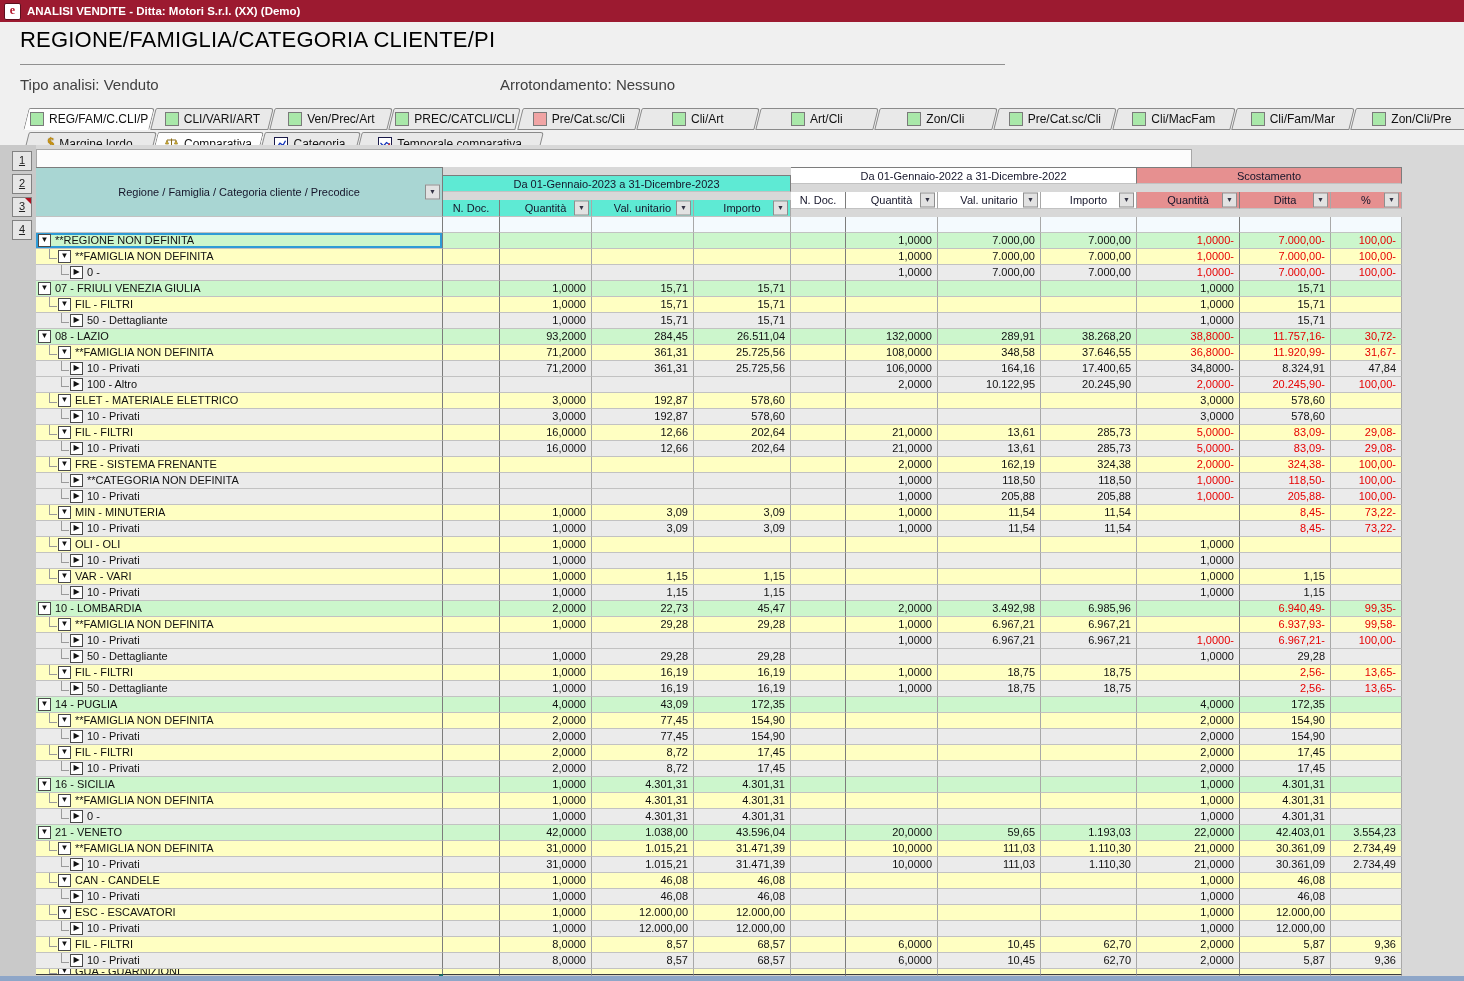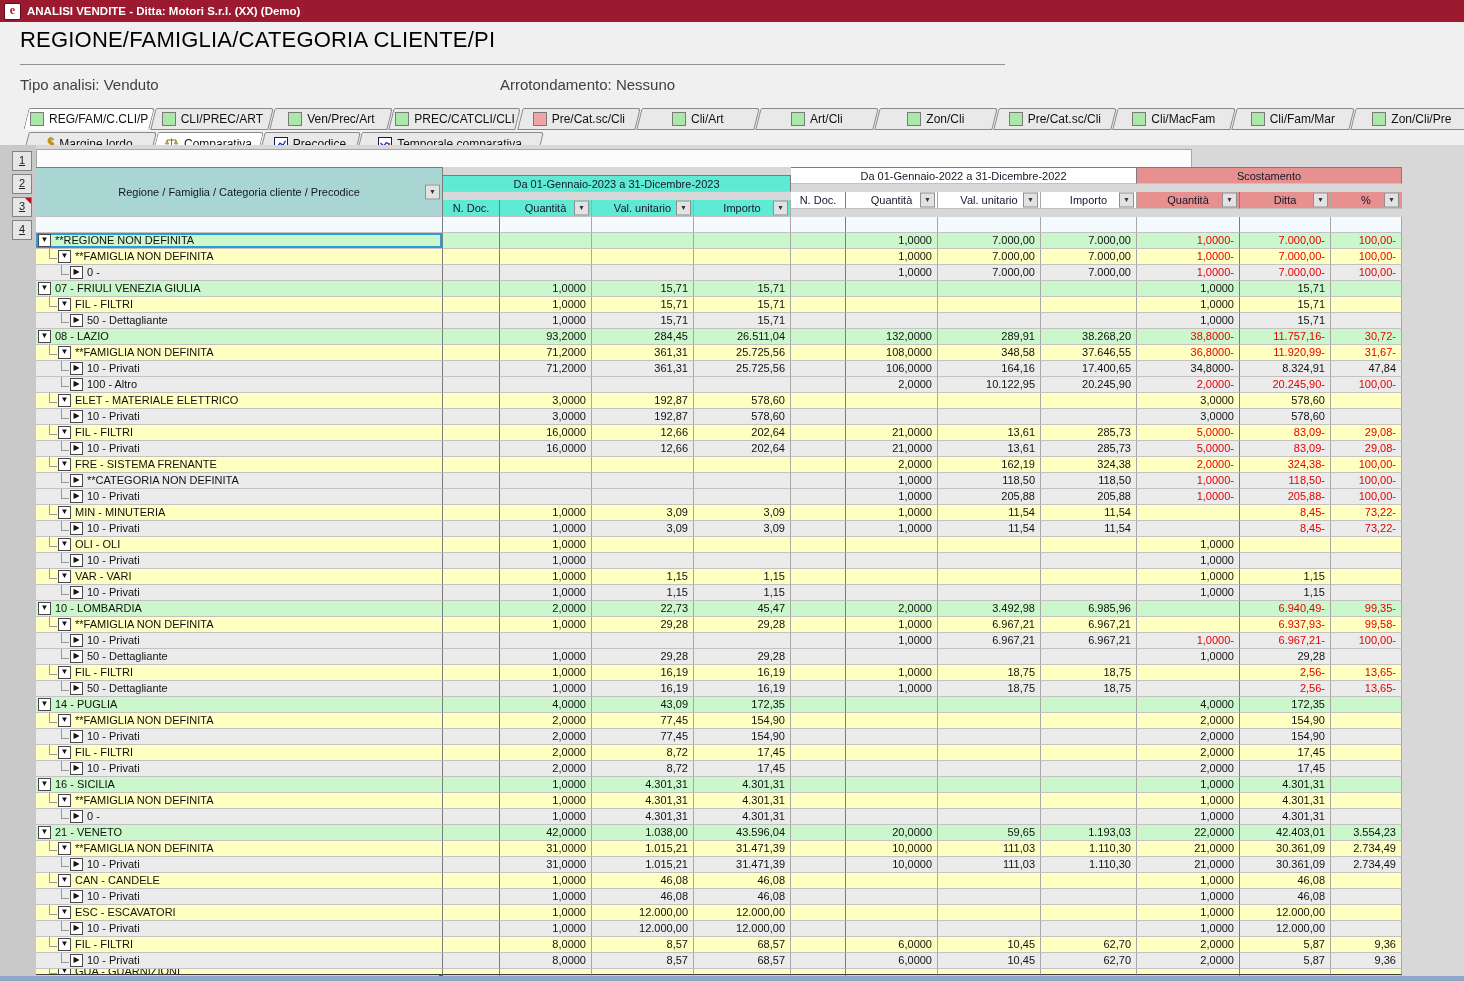--- a/index.html
+++ b/index.html
@@ -90,21 +90,21 @@
         <span class="skin"></span>
         <span class="inner">
           <span class="sq green"></span>
           <span>REG/FAM/C.CLI/P</span>
         </span>
       </div>
       <div class="tab tab1">
         <span class="skin"></span>
         <span class="inner">
           <span class="sq green"></span>
-          <span>CLI/PREC/ART</span>
+          <span>CLI/VARI/ART</span>
         </span>
       </div>
       <div class="tab tab1">
         <span class="skin"></span>
         <span class="inner">
           <span class="sq green"></span>
           <span>Ven/Prec/Art</span>
         </span>
       </div>
       <div class="tab tab1">
@@ -192,21 +192,21 @@
           <span>Comparativa</span>
         </span>
       </div>
       <div class="tab tab2" style="flex: 0 0 96px; margin-right: 1px;">
         <span class="skin"></span>
         <span class="inner">
           <svg width="14" height="14" viewBox="0 0 14 14">
             <rect x="0.5" y="0.5" width="13" height="13" fill="#fff" stroke="#1a1a4a"></rect>
             <path d="M2.5 11L6 6.2l3 2 2.5-4.5" stroke="#1133bb" fill="none" stroke-width="1.3"></path>
           </svg>
-          <span>Precodice</span>
+          <span>Categoria</span>
         </span>
       </div>
       <div class="tab tab2" style="flex: 0 0 182px; margin-right: 1px;">
         <span class="skin"></span>
         <span class="inner">
           <svg width="14" height="14" viewBox="0 0 14 14">
             <rect x="0.5" y="0.5" width="13" height="13" fill="#fff" stroke="#1a1a4a"></rect>
             <path d="M2.5 6L5.5 9l3-3.5 3 2" stroke="#1133bb" fill="none" stroke-width="1.2"></path>
             <path d="M2.5 10.5l3.5-2 2.5 2 3.5-4" stroke="#cc2222" fill="none" stroke-width="1.2"></path>
           </svg>

